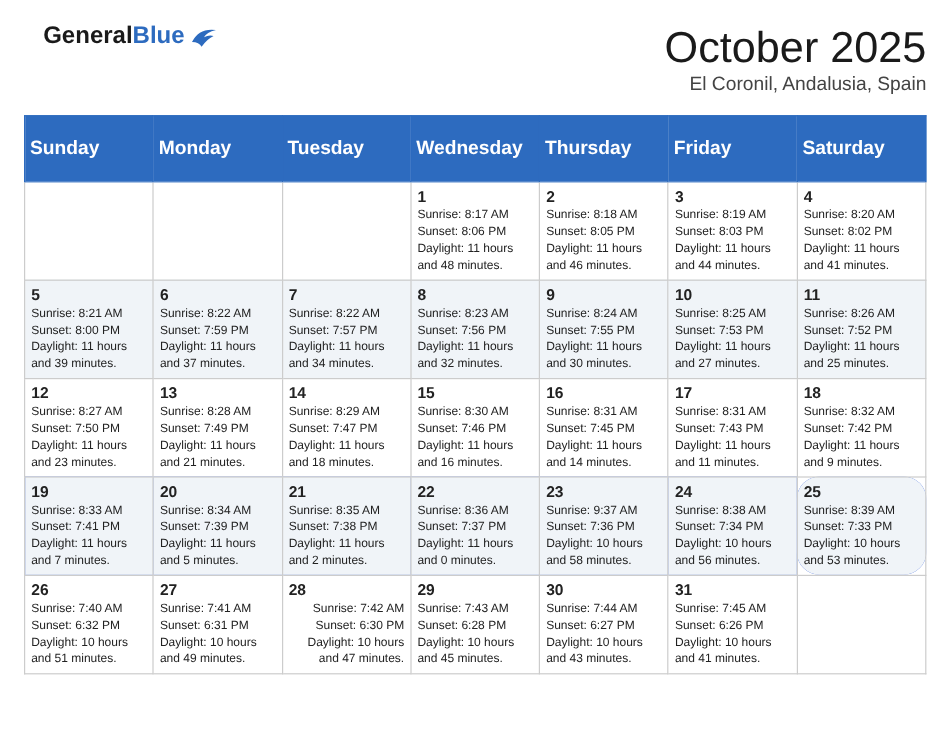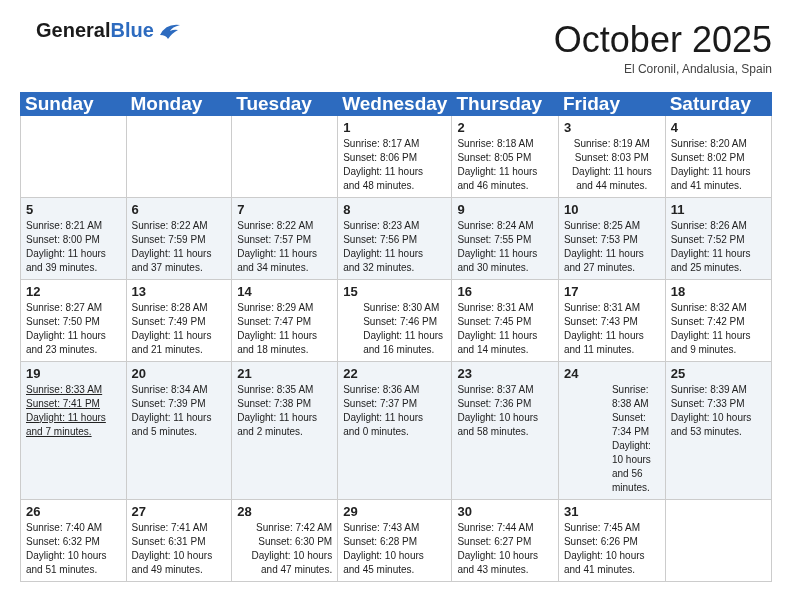--- a/index.html
+++ b/index.html
@@ -24,35 +24,35 @@
     .title-block {
       text-align: right;
     }
     .month-title {
       font-size: 36px;
       font-weight: 300;
       color: #1a1a1a;
       line-height: 1.1;
     }
     .location {
-      font-size: 12px;
+      font-size: 16px;
       color: #444;
       margin-top: 2px;
     }
     .calendar {
       width: 100%;
       border-collapse: collapse;
       border: 1px solid #ccc;
     }
     .calendar th {
       background: #2d6bbf;
       color: #fff;
-      font-size: 19px;
+      font-size: 16px;
       font-weight: bold;
-      padding: 0 4px;
+      padding: 18px 4px;
       text-align: left;
       border: 1px solid #2d6bbf;
       margin-left: 20px;
     }
     .calendar td {
       width: calc(100% / 7);
       vertical-align: top;
       padding: 4px 5px;
       border: 1px solid #ccc;
       font-size: 10px;
@@ -137,21 +137,21 @@
         </td>
         <td>
           <span class="day-num">2</span>
           <div class="cell-info" style="white-space: pre-line;">Sunrise: 8:18 AM
 Sunset: 8:05 PM
 Daylight: 11 hours
 and 46 minutes.</div>
         </td>
         <td>
           <span class="day-num">3</span>
-          <div class="cell-info" style="white-space: pre-line; text-align: center;">Sunrise: 8:19 AM
+          <div class="cell-info" style="white-space: pre-line;">Sunrise: 8:19 AM
 Sunset: 8:03 PM
 Daylight: 11 hours
 and 44 minutes.</div>
         </td>
         <td>
           <span class="day-num">4</span>
           <div class="cell-info" style="white-space: pre-line;">Sunrise: 8:20 AM
 Sunset: 8:02 PM
 Daylight: 11 hours
 and 41 minutes.</div>
@@ -225,21 +225,21 @@
         </td>
         <td>
           <span class="day-num">14</span>
           <div class="cell-info" style="white-space: pre-line;">Sunrise: 8:29 AM
 Sunset: 7:47 PM
 Daylight: 11 hours
 and 18 minutes.</div>
         </td>
         <td>
           <span class="day-num">15</span>
-          <div class="cell-info" style="white-space: pre-line; margin-left: 20px;">Sunrise: 8:30 AM
+          <div class="cell-info" style="white-space: pre-line;">Sunrise: 8:30 AM
 Sunset: 7:46 PM
 Daylight: 11 hours
 and 16 minutes.</div>
         </td>
         <td>
           <span class="day-num">16</span>
           <div class="cell-info" style="white-space: pre-line;">Sunrise: 8:31 AM
 Sunset: 7:45 PM
 Daylight: 11 hours
 and 14 minutes.</div>
@@ -255,21 +255,21 @@
           <span class="day-num">18</span>
           <div class="cell-info" style="white-space: pre-line;">Sunrise: 8:32 AM
 Sunset: 7:42 PM
 Daylight: 11 hours
 and 9 minutes.</div>
         </td>
       </tr>
       <tr class="week-row" style="background: #1d4ed8; padding-left: 32px;">
         <td style="background: rgb(240, 244, 248);">
           <span class="day-num">19</span>
-          <div class="cell-info" style="white-space: pre-line; text-decoration: underline;">Sunrise: 8:33 AM
+          <div class="cell-info" style="white-space: pre-line;">Sunrise: 8:33 AM
 Sunset: 7:41 PM
 Daylight: 11 hours
 and 7 minutes.</div>
         </td>
         <td style="background: rgb(240, 244, 248);">
           <span class="day-num">20</span>
           <div class="cell-info" style="white-space: pre-line;">Sunrise: 8:34 AM
 Sunset: 7:39 PM
 Daylight: 11 hours
 and 5 minutes.</div>
@@ -283,33 +283,33 @@
         </td>
         <td style="background: rgb(240, 244, 248); margin-top: 27px;">
           <span class="day-num">22</span>
           <div class="cell-info" style="white-space: pre-line;">Sunrise: 8:36 AM
 Sunset: 7:37 PM
 Daylight: 11 hours
 and 0 minutes.</div>
         </td>
         <td style="background: rgb(240, 244, 248);">
           <span class="day-num">23</span>
-          <div class="cell-info" style="white-space: pre-line;">Sunrise: 8:37 AM
+          <div class="cell-info" style="white-space: pre-line;">Sunrise: 9:37 AM
 Sunset: 7:36 PM
 Daylight: 10 hours
 and 58 minutes.</div>
         </td>
         <td style="background: rgb(240, 244, 248);">
           <span class="day-num">24</span>
-          <div class="cell-info" style="white-space: pre-line; margin-left: 48px;">Sunrise: 8:38 AM
+          <div class="cell-info" style="white-space: pre-line;">Sunrise: 8:38 AM
 Sunset: 7:34 PM
 Daylight: 10 hours
 and 56 minutes.</div>
         </td>
-        <td style="background: rgb(240, 244, 248);">
+        <td style="background: rgb(240, 244, 248); border-radius: 19px;">
           <span class="day-num">25</span>
           <div class="cell-info" style="white-space: pre-line;">Sunrise: 8:39 AM
 Sunset: 7:33 PM
 Daylight: 10 hours
 and 53 minutes.</div>
         </td>
       </tr>
       <tr class="week-row">
         <td>
           <span class="day-num">26</span>

